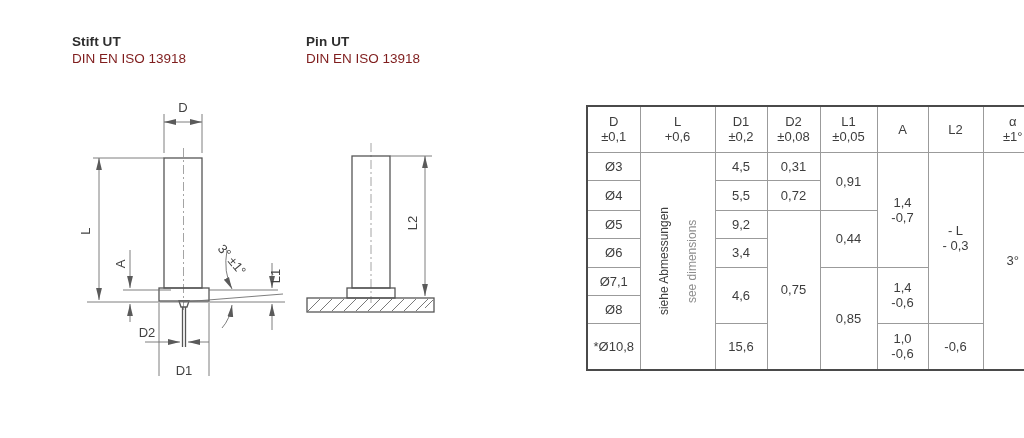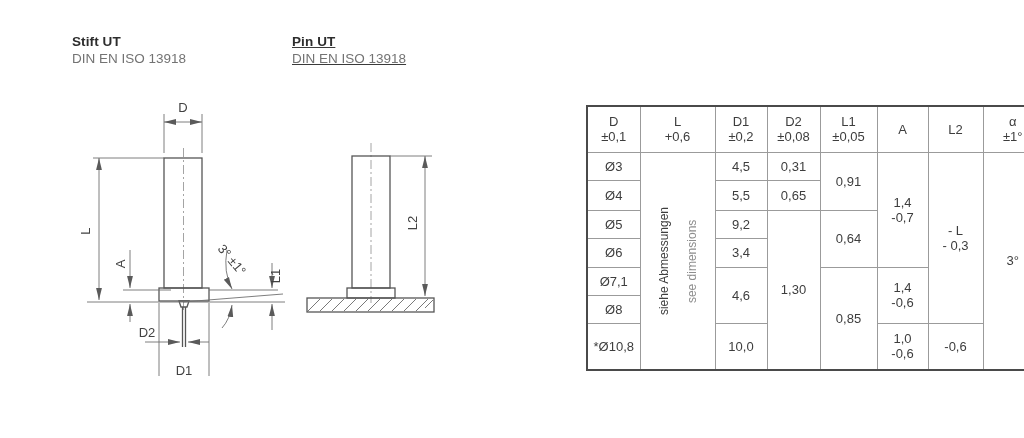--- a/index.html
+++ b/index.html
@@ -3,21 +3,21 @@
 <meta charset="utf-8">
 <style>
   html,body { margin:0; padding:0; background:#fff; }
   .page {
     position:relative; width:1024px; height:376px; background:#ffffff;
     font-family:"Liberation Sans", sans-serif; overflow:hidden;margin-left:37px;
   }
   
   .title-block { position:absolute; top:33px; font-size:13.5px; line-height:17px; color:#3a3a3a; }
   .title-block .t { font-weight:bold; color:#2d2d2d; letter-spacing:0.1px; }
-  .title-block .s { color:#737373; }
+  .title-block .s { color:#7f1d1d; }
   
   .drawing-svg { position:absolute; left:0; top:0; }
   .outline { fill:none; stroke:#565656; stroke-width:1.3; }
   .dim     { stroke:#6f6f6f; stroke-width:0.9; fill:none; }
   .center  { stroke:#9a9a9a; stroke-width:0.9; stroke-dasharray:9 3 2 3; }
   .hatch   { stroke:#6a6a6a; stroke-width:0.9; }
   .dimtext { font-family:"Liberation Sans",sans-serif; font-size:13px; fill:#424242; }
   
   .dim-table-wrap { position:absolute; left:549px; top:105px; }
   table.dims { border-collapse:collapse; table-layout:fixed; border:2px solid #4a4a4a; }
@@ -35,21 +35,21 @@
 </style>
 </head>
 <body>
 
 <div class="page">
 
   <div class="title-block" style="left:35px;">
     <div class="t">Stift UT</div>
     <div class="s">DIN EN ISO 13918</div>
   </div>
-  <div class="title-block" style="left:255px;text-decoration:underline;">
+  <div class="title-block" style="left:269px;">
     <div class="t">Pin UT</div>
     <div class="s">DIN EN ISO 13918</div>
   </div>
 
   <svg class="drawing-svg" width="550" height="438" viewBox="0 0 550 438">
     <defs>
       <marker id="arrE" orient="auto-start-reverse" markerUnits="userSpaceOnUse" markerWidth="14" markerHeight="9" refX="12" refY="4.5">
         <path d="M0,1.6 L12,4.5 L0,7.4 Z" fill="#5a5a5a"></path>
       </marker>
       <marker id="arrEnd" orient="auto" markerUnits="userSpaceOnUse" markerWidth="14" markerHeight="9" refX="12" refY="4.5">
@@ -171,45 +171,45 @@
         <td rowspan="2">0,91</td>
         <td rowspan="4">1,4
 -0,7</td>
         <td rowspan="6">- L
 - 0,3</td>
         <td rowspan="7">3°</td>
       </tr>
       <tr style="height:30px">
         <td>Ø4</td>
         <td>5,5</td>
-        <td>0,65</td>
+        <td>0,72</td>
       </tr>
       <tr style="height:28px">
         <td>Ø5</td>
         <td>9,2</td>
-        <td rowspan="5">1,30</td>
-        <td rowspan="2">0,64</td>
+        <td rowspan="5">0,75</td>
+        <td rowspan="2">0,44</td>
       </tr>
       <tr style="height:29px">
         <td>Ø6</td>
         <td>3,4</td>
       </tr>
       <tr style="height:28px">
         <td>Ø7,1</td>
         <td rowspan="2">4,6</td>
         <td rowspan="3">0,85</td>
         <td rowspan="2">1,4
 -0,6</td>
       </tr>
       <tr style="height:28px">
         <td>Ø8</td>
       </tr>
       <tr style="height:47px">
         <td>*Ø10,8</td>
-        <td>10,0</td>
+        <td>15,6</td>
         <td>1,0
 -0,6</td>
         <td>-0,6</td>
       </tr>
     </tbody>
       </table>
   </div>
 
 </div>
 

